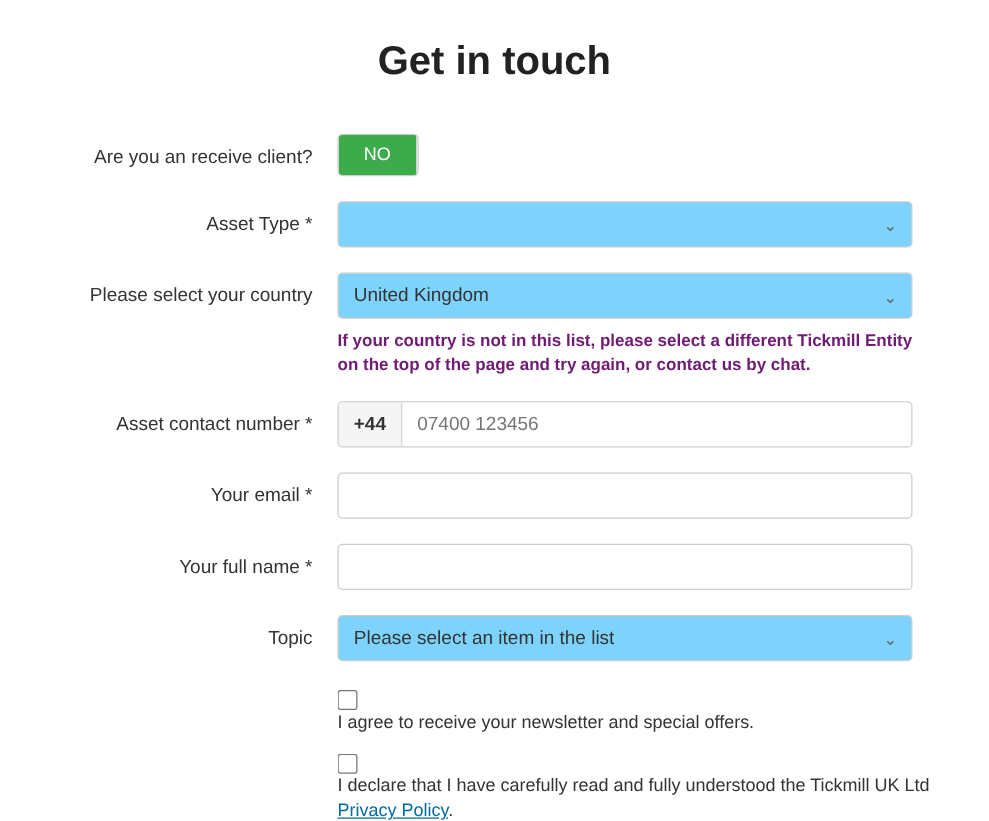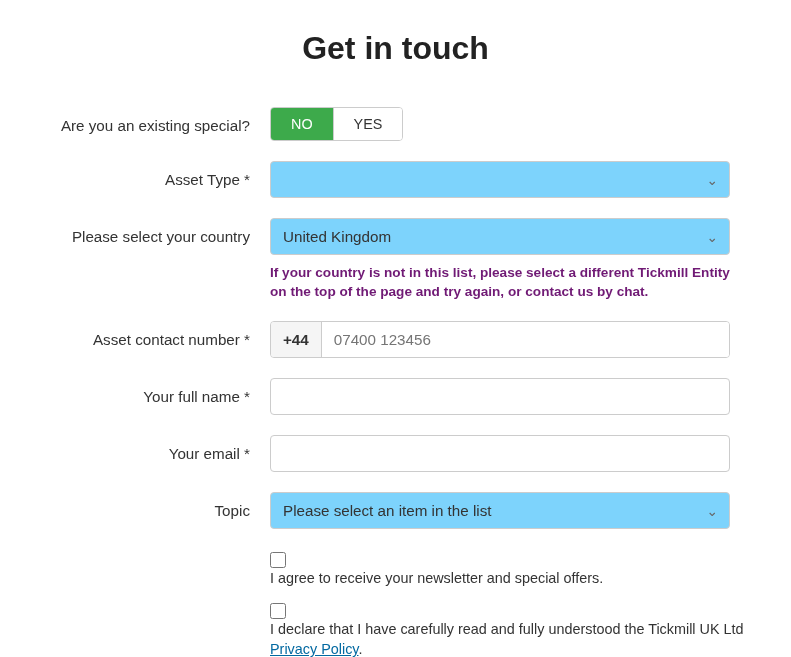--- a/index.html
+++ b/index.html
@@ -208,26 +208,25 @@
     }
   </style>
 </head>
 <body>
 
 <div class="page-container">
 
   <h1 class="page-title">Get in touch</h1>
 
   <div class="form-row">
-    <div class="form-label">Are you an existing special?</div>
+    <div class="form-label">Are you an receive client?</div>
     <div class="form-control-wrapper">
       <div class="toggle-group">
         <button class="toggle-btn active">NO</button>
         <div class="toggle-divider"></div>
-        <button class="toggle-btn">YES</button>
       </div>
     </div>
   </div>
 
   <div class="form-row">
     <div class="form-label">Asset Type *</div>
     <div class="form-control-wrapper">
       <div class="select-wrapper">
         <select>
           <option value=""></option>
@@ -254,30 +253,30 @@
     <div class="form-label">Asset contact number *</div>
     <div class="form-control-wrapper">
       <div class="phone-input-wrapper">
         <div class="phone-country-code">+44</div>
         <input type="tel" class="phone-number-input" placeholder="07400 123456" style="">
       </div>
     </div>
   </div>
 
   <div class="form-row">
+    <div class="form-label">Your email *</div>
+    <div class="form-control-wrapper">
+      <input type="email" class="text-input" style="">
+    </div>
+  </div>
+
+  <div class="form-row">
     <div class="form-label">Your full name *</div>
     <div class="form-control-wrapper">
       <input type="text" class="text-input" style="">
-    </div>
-  </div>
-
-  <div class="form-row">
-    <div class="form-label">Your email *</div>
-    <div class="form-control-wrapper">
-      <input type="email" class="text-input" style="">
     </div>
   </div>
 
   <div class="form-row">
     <div class="form-label">Topic</div>
     <div class="form-control-wrapper">
       <div class="select-wrapper">
         <select>
           <option value="">Please select an item in the list</option>
         </select>

